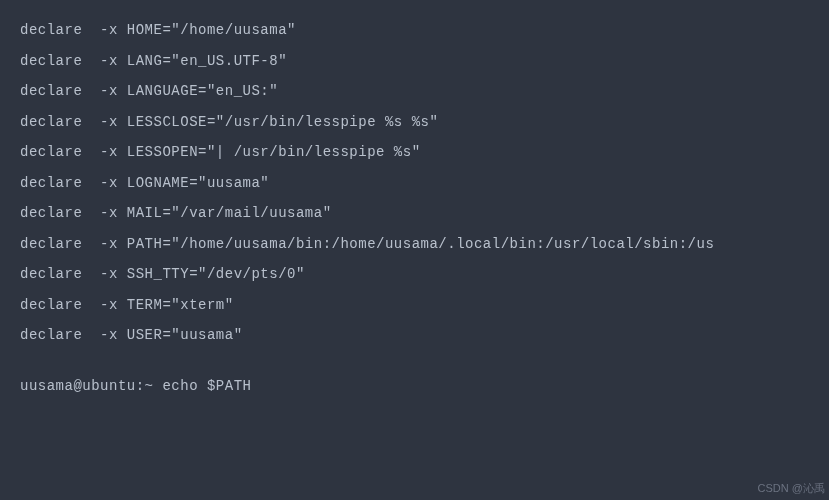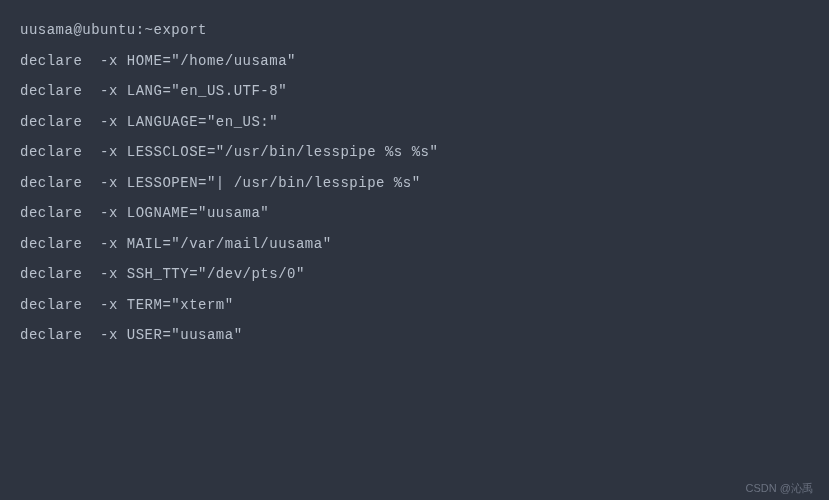--- a/index.html
+++ b/index.html
@@ -23,38 +23,39 @@
       line-height: 1.75;
       white-space: pre;
       margin-bottom: 6px;
     }
     .blank-line {
       height: 20px;
     }
     .watermark {
       position: absolute;
       bottom: 4px;
-      right: 16px;
+      right: 4px;
       font-size: 11px;
       color: #6b7280;
       font-family: 'Microsoft YaHei', sans-serif;
       letter-spacing: 0;
     }
   </style>
 </head>
 <body>
 
 <div>
-  <div class="terminal-line">uusama@ubuntu:~export</div>
   <div class="terminal-line">declare  -x HOME="/home/uusama"</div>
   <div class="terminal-line">declare  -x LANG="en_US.UTF-8"</div>
   <div class="terminal-line">declare  -x LANGUAGE="en_US:"</div>
   <div class="terminal-line">declare  -x LESSCLOSE="/usr/bin/lesspipe %s %s"</div>
   <div class="terminal-line">declare  -x LESSOPEN="| /usr/bin/lesspipe %s"</div>
   <div class="terminal-line">declare  -x LOGNAME="uusama"</div>
   <div class="terminal-line">declare  -x MAIL="/var/mail/uusama"</div>
+  <div class="terminal-line">declare  -x PATH="/home/uusama/bin:/home/uusama/.local/bin:/usr/local/sbin:/us</div>
   <div class="terminal-line">declare  -x SSH_TTY="/dev/pts/0"</div>
   <div class="terminal-line">declare  -x TERM="xterm"</div>
   <div class="terminal-line">declare  -x USER="uusama"</div>
   <div class="blank-line"></div>
+  <div class="terminal-line">uusama@ubuntu:~ echo $PATH</div>
 </div>
 
 <div class="watermark">CSDN @沁禹</div>
 
 </body></html>

